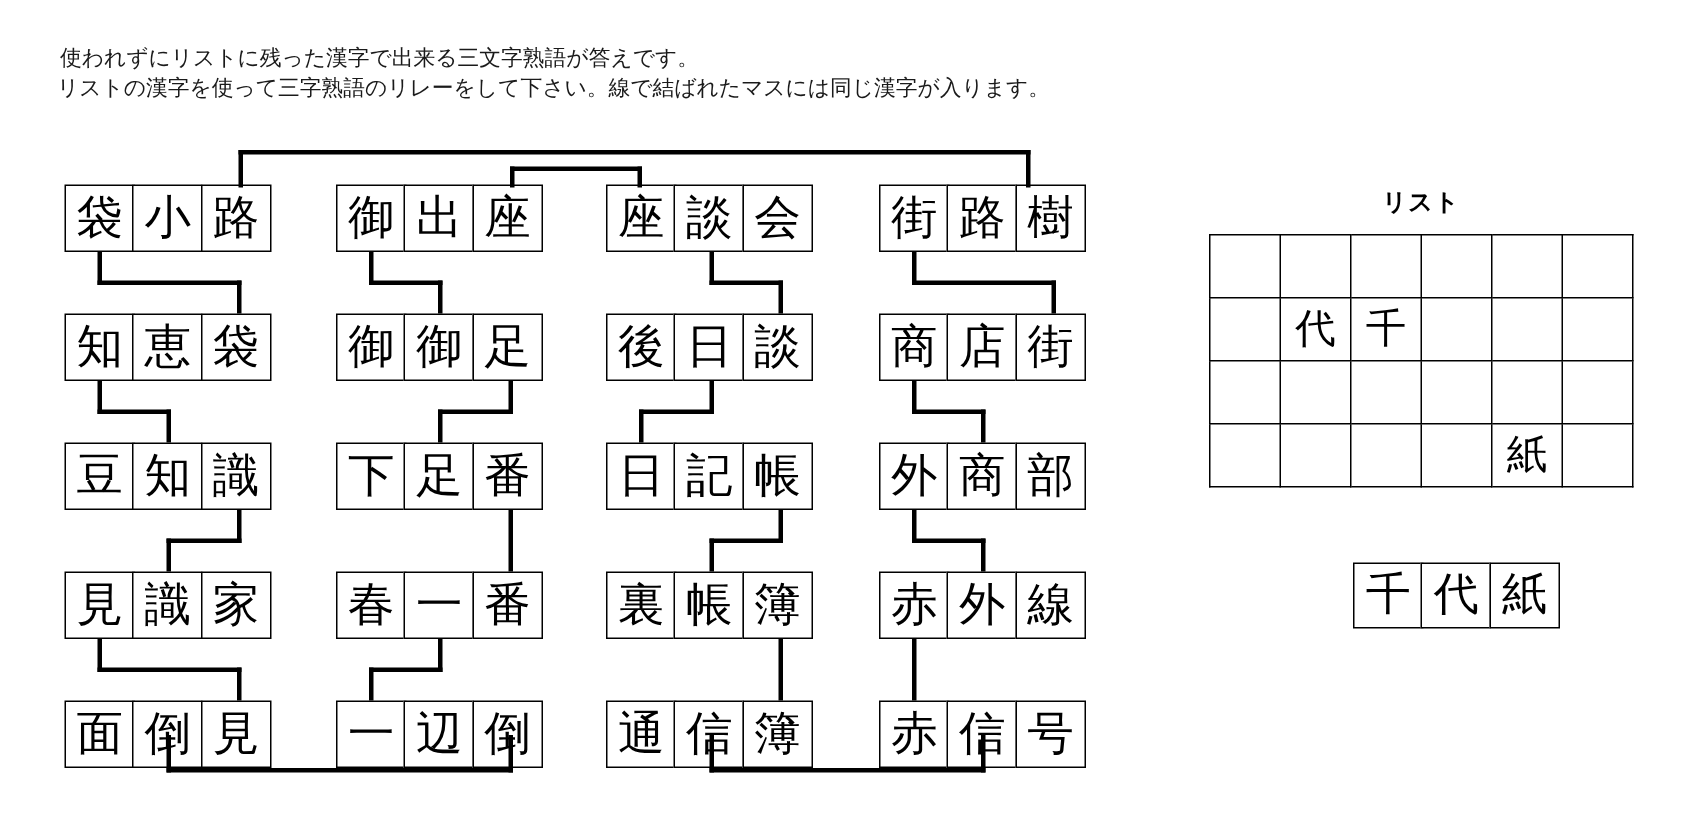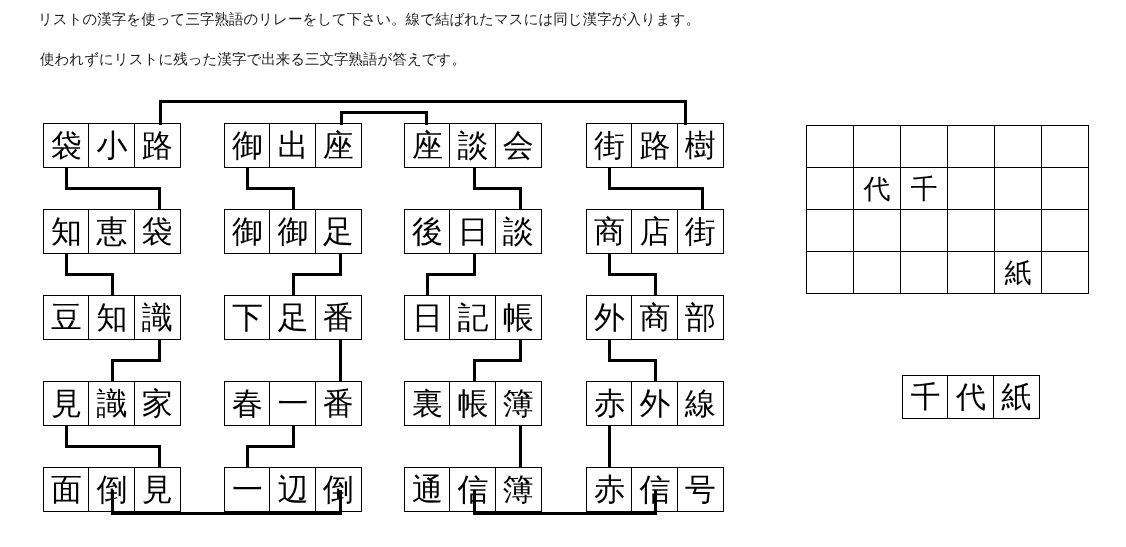--- a/index.html
+++ b/index.html
@@ -109,22 +109,22 @@
   #answer-box .kanji-cell {
     width: 47px;
     height: 44px;
     font-size: 30px;
   }
 </style>
 </head>
 <body>
 
 <div class="instructions">
+  <div class="instr-line second">使われずにリストに残った漢字で出来る三文字熟語が答えです。</div>
   <div class="instr-line">リストの漢字を使って三字熟語のリレーをして下さい。線で結ばれたマスには同じ漢字が入ります。</div>
-  <div class="instr-line second">使われずにリストに残った漢字で出来る三文字熟語が答えです。</div>
 </div>
 
 <div id="puzzle-area">
 
   <div class="word-row" style="left:43px;  top:123px;">
     <div class="kanji-cell">袋</div>
     <div class="kanji-cell">小</div>
     <div class="kanji-cell">路</div>
   </div>
   <div class="word-row" style="left:43px;  top:209px;">
@@ -297,20 +297,21 @@
   <div class="conn" style="left:111px; top:490px;  width:3px;   height:25px;"></div>
   <div class="conn" style="left:339px; top:490px;  width:3px;   height:25px;"></div>
 
   <div class="conn" style="left:473px; top:512px;  width:184px; height:3px;"></div>
   <div class="conn" style="left:473px; top:490px;  width:3px;   height:25px;"></div>
   <div class="conn" style="left:654px; top:490px;  width:3px;   height:25px;"></div>
 
 </div>
 
 <div id="list-panel">
+  <div class="list-title">リスト</div>
   <table class="list-grid">
     <tbody>
         <tr>
       <td></td>
       <td></td>
       <td></td>
       <td></td>
       <td></td>
       <td></td>
     </tr>

